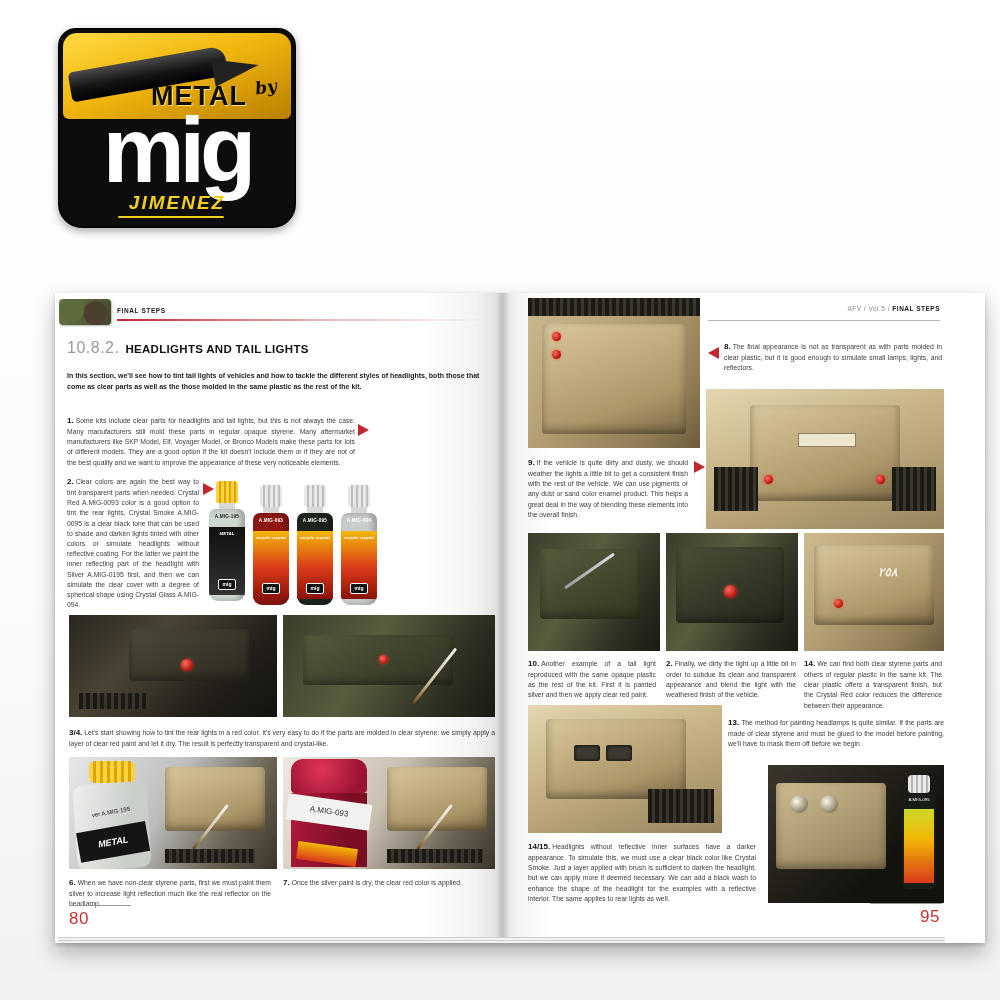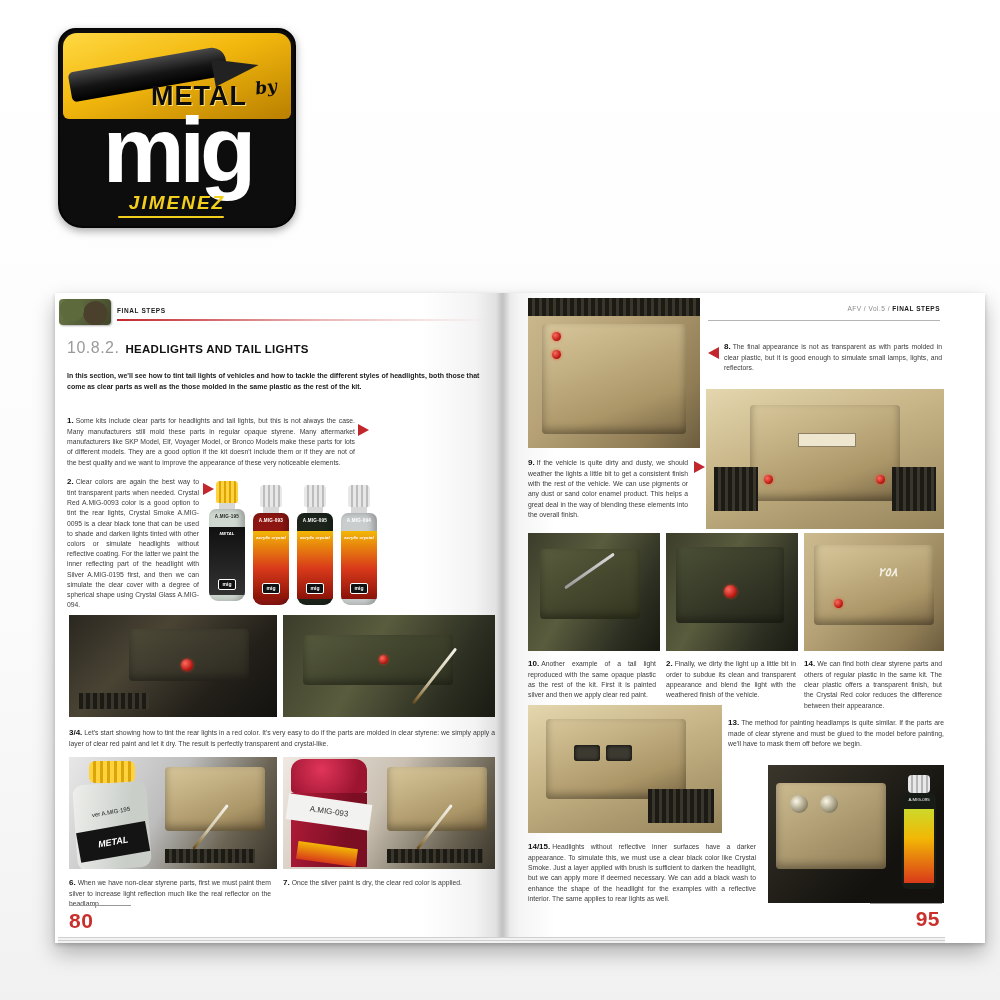--- a/index.html
+++ b/index.html
@@ -43,21 +43,21 @@
 
   
   .kicker{font-size:6.5px;font-weight:800;letter-spacing:.6px;color:#1a1a1a;}
   .rule-red{height:2px;background:linear-gradient(to right,#c1272d,#eab6b6 55%,rgba(255,255,255,0));}
   .rule-gray{height:1px;background:#b5b5b5;}
   .sec-num{font-size:16px;font-weight:300;color:#9a9a9a;letter-spacing:.5px;}
   .sec-title{font-size:11.5px;font-weight:900;color:#111;letter-spacing:.3px;margin-left:6px;}
   .intro{font-size:7px;font-weight:700;color:#222;line-height:1.5;}
   .body-txt{font-size:6.8px;color:#3c3c3c;line-height:1.5;text-align:justify;}
   .cap-num{font-weight:900;color:#111;font-size:8px;margin-right:2px;}
-  .pagenum{font-size:21px;font-weight:700;color:#c9302c;letter-spacing:.5px;}
+  .pagenum{font-size:17px;font-weight:400;color:#c9302c;letter-spacing:.5px;}
   .hdr-right{font-size:6.5px;color:#8a8a8a;letter-spacing:.5px;}
   .hdr-right b{color:#1a1a1a;font-weight:900;}
 
   .arrow-r{width:0;height:0;border-top:6px solid transparent;border-bottom:6px solid transparent;border-left:11px solid #c1272d;}
   .arrow-l{width:0;height:0;border-top:6px solid transparent;border-bottom:6px solid transparent;border-right:11px solid #c1272d;}
 
   
   .photo{position:absolute;overflow:hidden;background:#555;}
   .ph-dark{background:linear-gradient(135deg,#2a2720 0%,#4a4434 35%,#23201a 70%,#141210 100%);}
   .ph-olive{background:linear-gradient(120deg,#3b3d2b 0%,#5a5c3e 40%,#2e3023 75%,#191a12 100%);}

